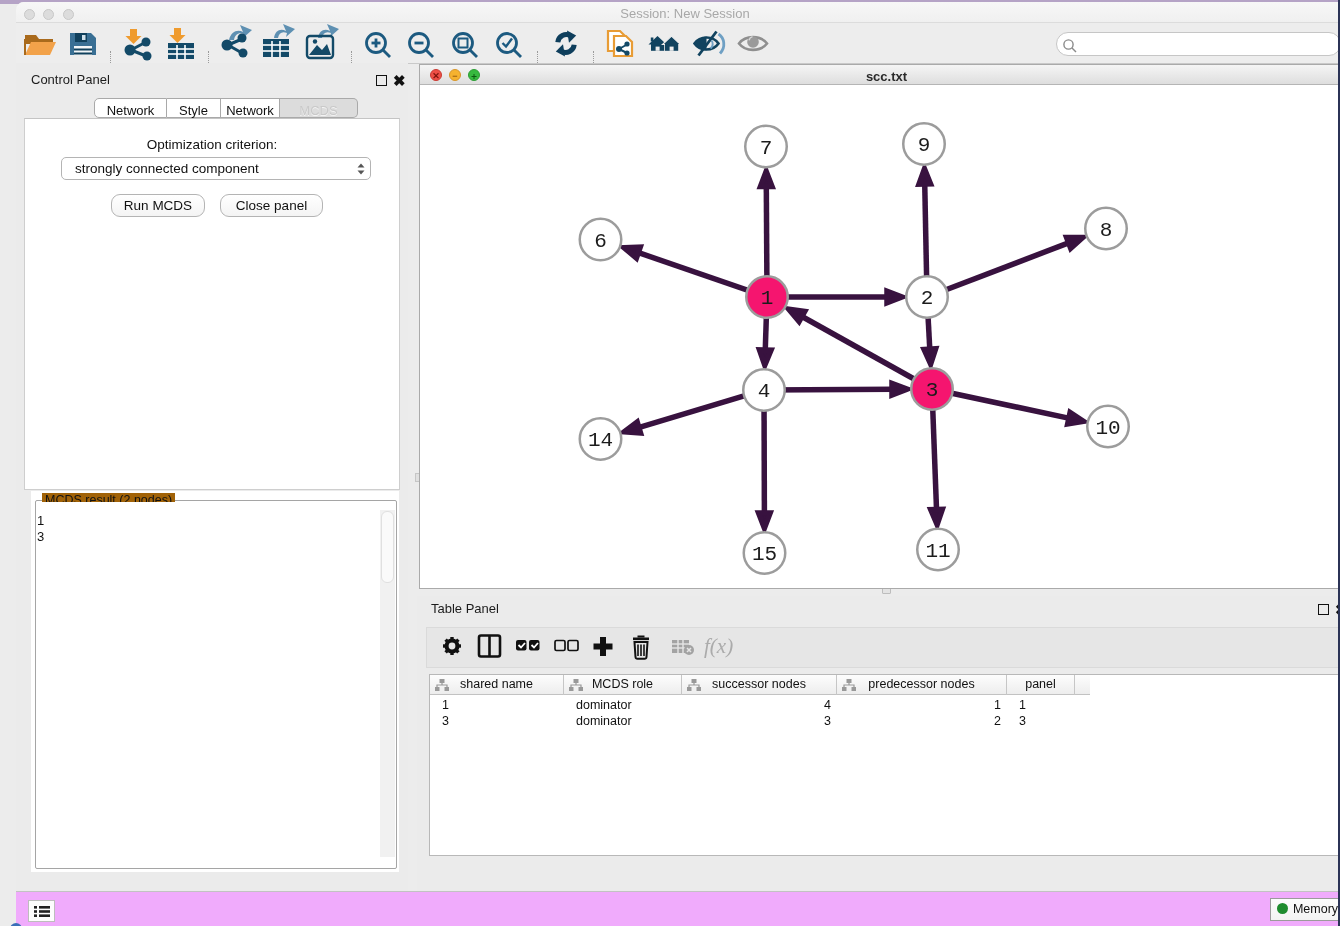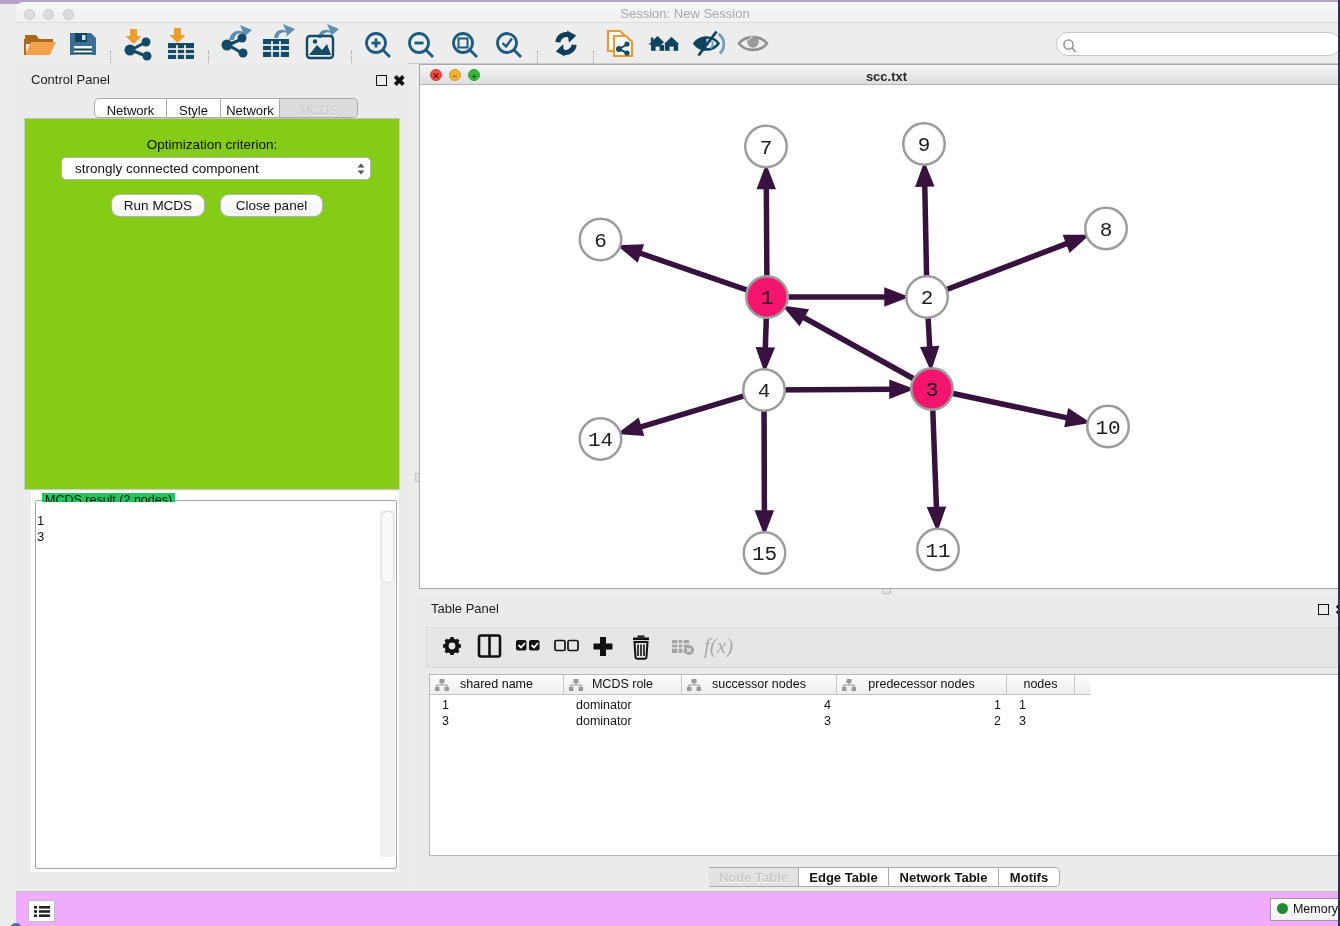--- a/index.html
+++ b/index.html
@@ -17,27 +17,27 @@
 #search{left:1040px;top:9px;width:285px;height:24px;background:#fff;border:1px solid #c6c6c6;border-radius:13px}
 
 #cp{left:0;top:61px;width:392px;height:829px;background:#ebebeb}
 #cptitle{left:15px;top:9px;font-size:13px;color:#1c1c1c}
 .maxico{width:11px;height:11px;border:1.6px solid #111}
 .xico{font-size:15px;color:#111;font-weight:bold;line-height:11px}
 .tabs{display:flex;font-size:13px;color:#111}
 .tabs .tab{background:#fff;border:1px solid #a9a9a9;border-left:none;text-align:center;padding-top:4px;height:20px}
 .tabs .tab.first{border-left:1px solid #a9a9a9;border-radius:5px 0 0 5px}
 .tabs .tab.dis{background:#dcdcdc;color:#c9c9c9;text-shadow:0 1px 0 #f4f4f4;border-radius:0 5px 5px 0}
-#cpbody{left:8px;top:55px;width:376px;height:372px;background:#84cc16;border:1px solid #cecece;border-top:1px solid #c4c4c4}
+#cpbody{left:8px;top:55px;width:376px;height:372px;background:#ffffff;border:1px solid #cecece;border-top:1px solid #c4c4c4}
 #optlab{top:18px;width:100%;text-align:center;font-size:13.5px;color:#111}
 #combo{left:36px;top:38px;width:310px;height:23px;background:#fff;border:1px solid #b4b4b4;border-radius:5px;font-size:13.5px;color:#111;line-height:21px;padding-left:13px}
 .btn{top:75px;height:23px;background:linear-gradient(#ffffff,#f4f4f4);border:1px solid #b4b4b4;border-radius:9px;font-size:13.5px;color:#111;text-align:center;line-height:21px}
 #mcdsw{left:15px;top:428px;width:368px;height:381px;background:#fff}
 #fieldset{left:19px;top:437px;width:362px;height:369px;border:1px solid #a5a5a5;border-radius:2px}
-#fslabel{left:6px;top:-8px;background:#22c55e;padding:0 3px;font-size:12.5px;color:#111}
+#fslabel{left:6px;top:-8px;background:#a16207;padding:0 3px;font-size:12.5px;color:#111}
 #fstext{left:1px;top:1px;width:344px;height:352px;background:#fff;font-size:13px;color:#111;line-height:16px;padding:11px 0 0 0px}
 #fsscroll{right:1px;top:9px;width:15px;height:347px;background:#f1f1f1}
 #fsthumb{left:1px;top:1px;width:13px;height:72px;background:#fafafa;border:1px solid #e0e0e0;border-radius:6px}
 
 #netwin{left:403px;top:62px;width:935px;height:525px;border:1px solid #aaa;background:#fff}
 #nettitle{left:0;top:0;width:933px;height:20px;background:linear-gradient(#f5f5f5,#dedede);border-bottom:1px solid #b5b5b5}
 #nettitle .t{width:100%;text-align:center;margin-top:4px;font-size:13px;font-weight:bold;color:#2a2a2a}
 .tl2{width:12px;height:12px;border-radius:50%;top:4px;font-size:9px;font-weight:bold;text-align:center;line-height:12px}
 
 #tp{left:401px;top:594px;width:937px;height:295px;background:#ebebeb}
@@ -369,44 +369,38 @@
               <rect x="0" y="8" width="4.5" height="4" fill="#999"></rect>
               <rect x="9.5" y="8" width="4.5" height="4" fill="#999"></rect>
               <path d="M7 4 v2 M2 8 V6 h10 V8" stroke="#999" stroke-width="1.2" fill="none"></path>
             </svg>successor nodes</div>
         <div class="th" style="width:170px"><svg class="hico" style="left:5px;top:4px" width="14" height="12" viewBox="0 0 14 12">
               <rect x="4.5" y="0" width="5" height="4" fill="#999"></rect>
               <rect x="0" y="8" width="4.5" height="4" fill="#999"></rect>
               <rect x="9.5" y="8" width="4.5" height="4" fill="#999"></rect>
               <path d="M7 4 v2 M2 8 V6 h10 V8" stroke="#999" stroke-width="1.2" fill="none"></path>
             </svg>predecessor nodes</div>
-        <div class="th" style="width:68px">nodes</div>
+        <div class="th" style="width:68px">panel</div>
         <div class="th" style="width:15px;border-right:none"></div>
       </div>
       <div class="trow" style="top:23px">
         <span class="td" style="left:12px">1</span>
         <span class="td" style="left:146px">dominator</span>
         <span class="td" style="left:252px;width:149px;text-align:right">4</span>
         <span class="td" style="left:407px;width:164px;text-align:right">1</span>
         <span class="td" style="left:589px">1</span>
       </div>
       <div class="trow" style="top:39px">
         <span class="td" style="left:12px">3</span>
         <span class="td" style="left:146px">dominator</span>
         <span class="td" style="left:252px;width:149px;text-align:right">3</span>
         <span class="td" style="left:407px;width:164px;text-align:right">2</span>
         <span class="td" style="left:589px">3</span>
       </div>
     </div>
-    <div class="abs btabs" style="left:292px;top:271px">
-      <div class="tab first" style="width:90px;background:#e2e2e2;color:#c8c8c8;text-shadow:0 1px 0 #fafafa">Node Table</div>
-      <div class="tab" style="width:90px">Edge Table</div>
-      <div class="tab" style="width:110px">Network Table</div>
-      <div class="tab" style="width:61px;border-radius:0 5px 5px 0">Motifs</div>
-    </div>
   </div>
 
   <div class="abs" id="status">
     <div class="abs" id="listbtn">
       <svg style="left:5px;top:4px" width="16" height="13" viewBox="0 0 16 13">
         <g fill="#222">
             <rect x="0" y="1" width="3" height="2.6"></rect>
             <rect x="0" y="5.2" width="3" height="2.6"></rect>
             <rect x="0" y="9.4" width="3" height="2.6"></rect>
         <rect x="5" y="1" width="11" height="2.6"></rect>

